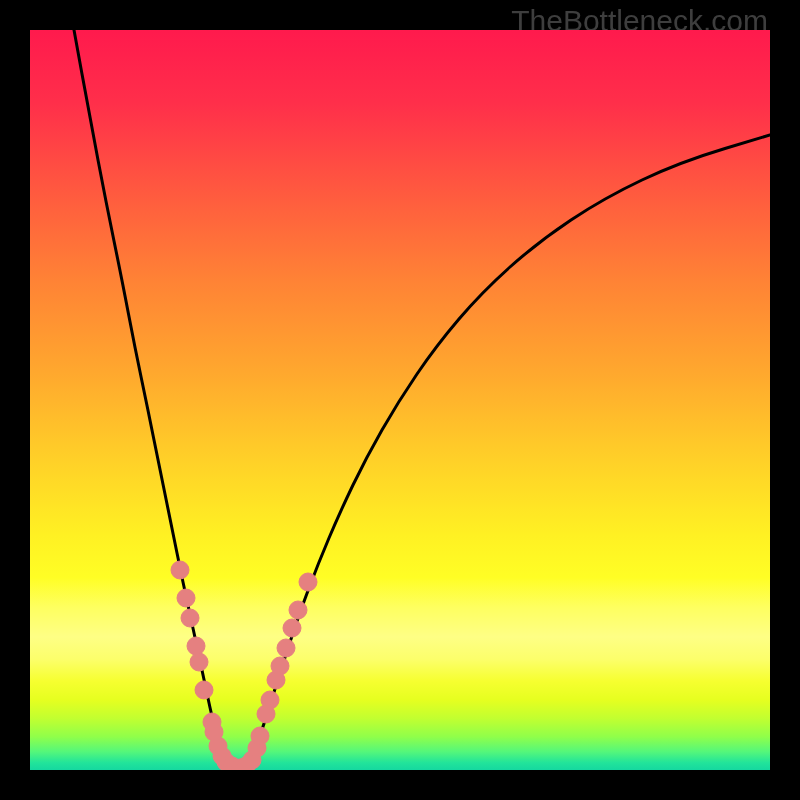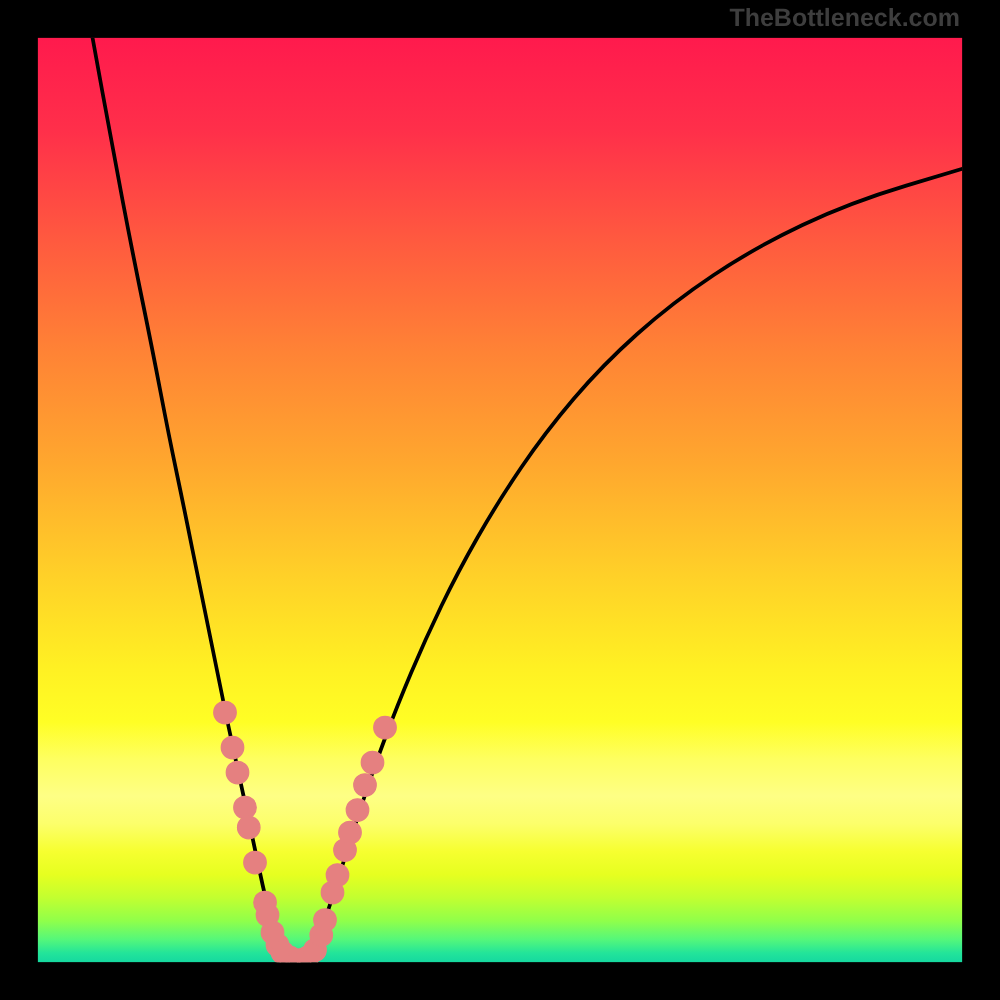--- a/index.html
+++ b/index.html
@@ -23,22 +23,22 @@
     position: absolute;
     left: 0;
     top: 0;
     width: 100%;
     height: 100%;
   }
   .watermark {
     position: absolute;
     right: 32px;
     top: 4px;
-    font-size: 20px;
-    font-weight: 700;
+    font-size: 30px;
+    font-weight: 400;
     color: #3e3e3e;
     letter-spacing: 0;
     margin-left: 44px;
   }
   svg.curve {
     position: absolute;
     left: 0;
     top: 0;
     width: 100%;
     height: 100%;

